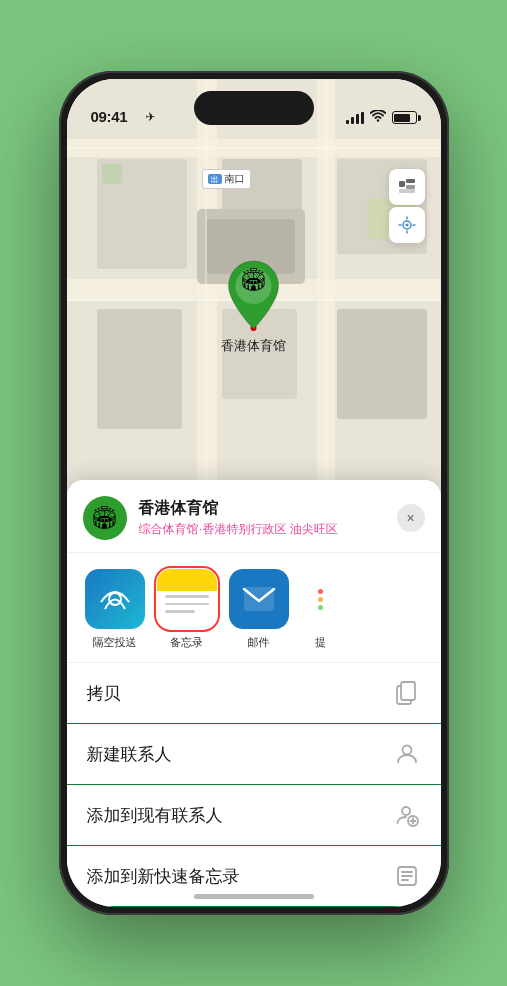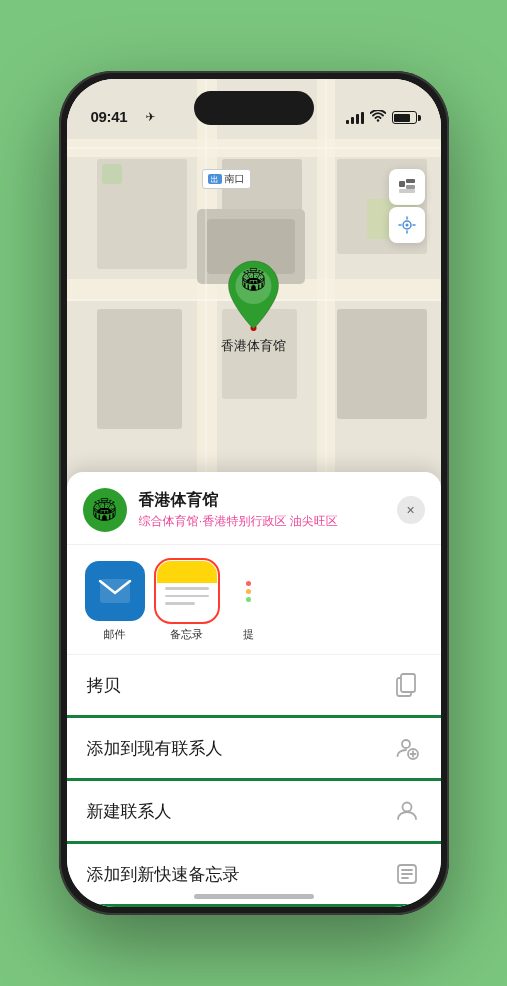--- a/index.html
+++ b/index.html
@@ -341,21 +341,21 @@
       height: 5px;
       border-radius: 50%;
     }
 
     
     .action-row {
       display: flex;
       align-items: center;
       justify-content: space-between;
       padding: 16px 20px;
-      border-bottom: 3px solid #15803d;
+      border-bottom: 1px solid #15803d;
       cursor: pointer;
     }
 
     .action-label {
       font-size: 17px;
       color: #1a1a1a;
     }
 
     .action-icon {
       width: 28px;
@@ -494,46 +494,56 @@
         <div class="venue-icon">🏟</div>
         <div class="venue-info">
           <div class="venue-title">香港体育馆</div>
           <div class="venue-subtitle">综合体育馆·香港特别行政区 油尖旺区</div>
         </div>
         <div class="close-btn">×</div>
       </div>
 
       <div class="apps-row">
 
-
+        <div class="app-item">
+          <div class="app-icon airdrop">
+            <svg width="34" height="34" viewBox="0 0 34 34" fill="none">
+              <circle cx="17" cy="17" r="6" stroke="white" stroke-width="2" fill="none"></circle>
+              <path d="M7 27 Q17 8 27 27" stroke="white" stroke-width="2" fill="none"></path>
+              <path d="M3 20 Q17 0 31 20" stroke="white" stroke-width="2" fill="none"></path>
+            </svg>
+          </div>
+          <span class="app-label">隔空投送</span>
+        </div>
+
+
+        <div class="app-item selected">
+          <div style="width:60px;height:60px;border-radius:14px;overflow:hidden;position:relative;outline:2.5px solid #ff3b30;outline-offset:1px;">
+
+            <div style="position:absolute;top:0;left:0;right:0;height:22px;background:#ffd60a;"></div>
+
+            <div style="position:absolute;top:22px;left:0;right:0;bottom:0;background:white;"></div>
+
+            <div style="position:absolute;top:26px;left:8px;right:8px;display:flex;flex-direction:column;gap:5px;">
+              <div style="height:2.5px;background:#ccc;border-radius:2px;"></div>
+              <div style="height:2.5px;background:#ccc;border-radius:2px;"></div>
+              <div style="height:2.5px;background:#ccc;border-radius:2px;width:70%;"></div>
+            </div>
+          </div>
+          <span class="app-label">备忘录</span>
+        </div>
 
         <div class="app-item">
           <div class="app-icon mail" style="display:flex;align-items:center;justify-content:center;">
             <svg width="34" height="28" viewBox="0 0 34 28" fill="none">
               <rect x="2" y="2" width="30" height="24" rx="3" fill="white" opacity="0.15"></rect>
               <path d="M2 4 L17 16 L32 4" stroke="white" stroke-width="2.5" fill="none" stroke-linecap="round"></path>
             </svg>
           </div>
           <span class="app-label">邮件</span>
-        </div>
-
-        <div class="app-item selected">
-          <div style="width:60px;height:60px;border-radius:14px;overflow:hidden;position:relative;outline:2.5px solid #ff3b30;outline-offset:1px;">
-
-            <div style="position:absolute;top:0;left:0;right:0;height:22px;background:#ffd60a;"></div>
-
-            <div style="position:absolute;top:22px;left:0;right:0;bottom:0;background:white;"></div>
-
-            <div style="position:absolute;top:26px;left:8px;right:8px;display:flex;flex-direction:column;gap:5px;">
-              <div style="height:2.5px;background:#ccc;border-radius:2px;"></div>
-              <div style="height:2.5px;background:#ccc;border-radius:2px;"></div>
-              <div style="height:2.5px;background:#ccc;border-radius:2px;width:70%;"></div>
-            </div>
-          </div>
-          <span class="app-label">备忘录</span>
         </div>
 
         <div class="more-item">
           <div class="more-dots">
             <div class="dots-column">
               <div class="dot" style="background:#ff5f5f;"></div>
               <div class="dot" style="background:#ffb347;"></div>
               <div class="dot" style="background:#77dd77;"></div>
             </div>
           </div>
@@ -546,43 +556,43 @@
         <span class="action-label">拷贝</span>
         <div class="action-icon">
           <svg width="22" height="24" viewBox="0 0 22 24" fill="none">
             <rect x="1" y="5" width="14" height="18" rx="2" stroke="#aaa" stroke-width="1.8" fill="none"></rect>
             <rect x="5" y="1" width="14" height="18" rx="2" stroke="#aaa" stroke-width="1.8" fill="white"></rect>
           </svg>
         </div>
       </div>
 
       <div class="action-row">
+        <span class="action-label">新建联系人</span>
+        <div class="action-icon">
+          <svg width="24" height="24" viewBox="0 0 24 24" fill="none">
+            <circle cx="12" cy="8" r="4.5" stroke="#aaa" stroke-width="1.8" fill="none"></circle>
+            <path d="M3 20 C3 16 7 13 12 13 C17 13 21 16 21 20" stroke="#aaa" stroke-width="1.8" stroke-linecap="round" fill="none"></path>
+          </svg>
+        </div>
+      </div>
+
+      <div class="action-row">
         <span class="action-label">添加到现有联系人</span>
         <div class="action-icon">
           <svg width="24" height="24" viewBox="0 0 24 24" fill="none">
             <circle cx="11" cy="8" r="4" stroke="#aaa" stroke-width="1.8" fill="none"></circle>
             <path d="M2.5 20 C2.5 16.5 6 14 11 14" stroke="#aaa" stroke-width="1.8" stroke-linecap="round" fill="none"></path>
             <circle cx="18" cy="18" r="5" stroke="#aaa" stroke-width="1.8" fill="none"></circle>
             <line x1="18" y1="15.5" x2="18" y2="20.5" stroke="#aaa" stroke-width="1.8" stroke-linecap="round"></line>
             <line x1="15.5" y1="18" x2="20.5" y2="18" stroke="#aaa" stroke-width="1.8" stroke-linecap="round"></line>
           </svg>
         </div>
       </div>
 
       <div class="action-row">
-        <span class="action-label">新建联系人</span>
-        <div class="action-icon">
-          <svg width="24" height="24" viewBox="0 0 24 24" fill="none">
-            <circle cx="12" cy="8" r="4.5" stroke="#aaa" stroke-width="1.8" fill="none"></circle>
-            <path d="M3 20 C3 16 7 13 12 13 C17 13 21 16 21 20" stroke="#aaa" stroke-width="1.8" stroke-linecap="round" fill="none"></path>
-          </svg>
-        </div>
-      </div>
-
-      <div class="action-row">
         <span class="action-label">添加到新快速备忘录</span>
         <div class="action-icon">
           <svg width="24" height="24" viewBox="0 0 24 24" fill="none">
             <rect x="3" y="3" width="18" height="18" rx="3" stroke="#aaa" stroke-width="1.8" fill="none"></rect>
             <line x1="7" y1="8" x2="17" y2="8" stroke="#aaa" stroke-width="1.8" stroke-linecap="round"></line>
             <line x1="7" y1="12" x2="17" y2="12" stroke="#aaa" stroke-width="1.8" stroke-linecap="round"></line>
             <line x1="7" y1="16" x2="13" y2="16" stroke="#aaa" stroke-width="1.8" stroke-linecap="round"></line>
           </svg>
         </div>
       </div>

